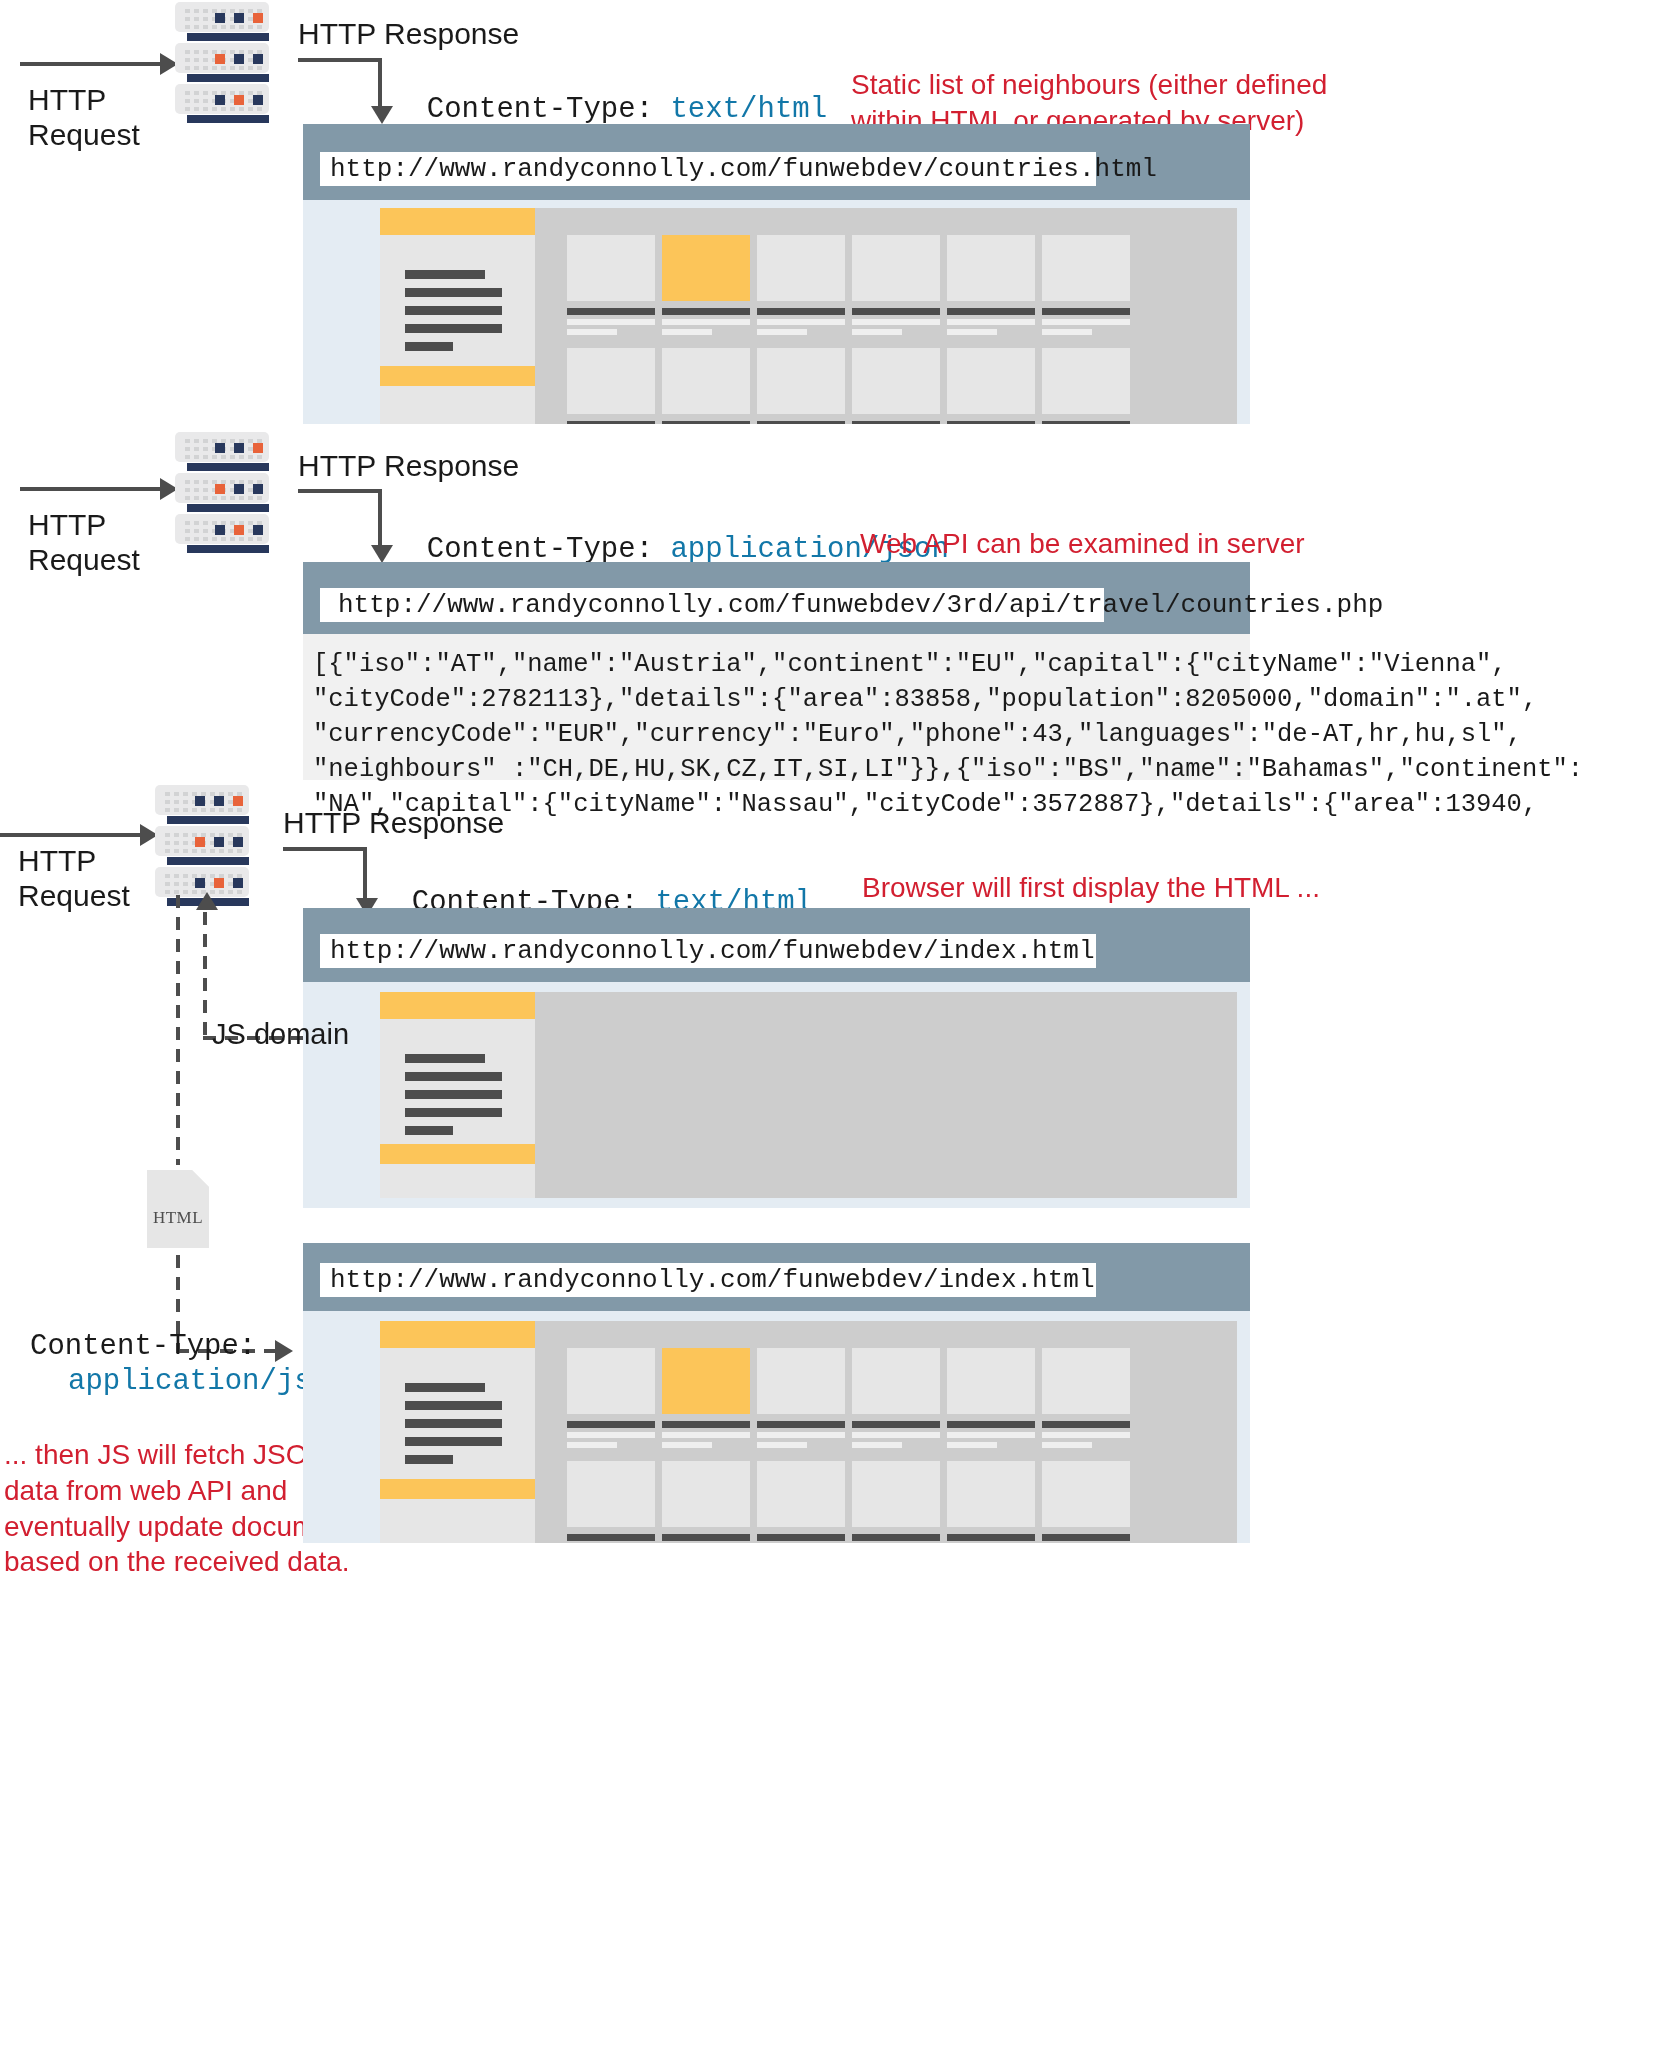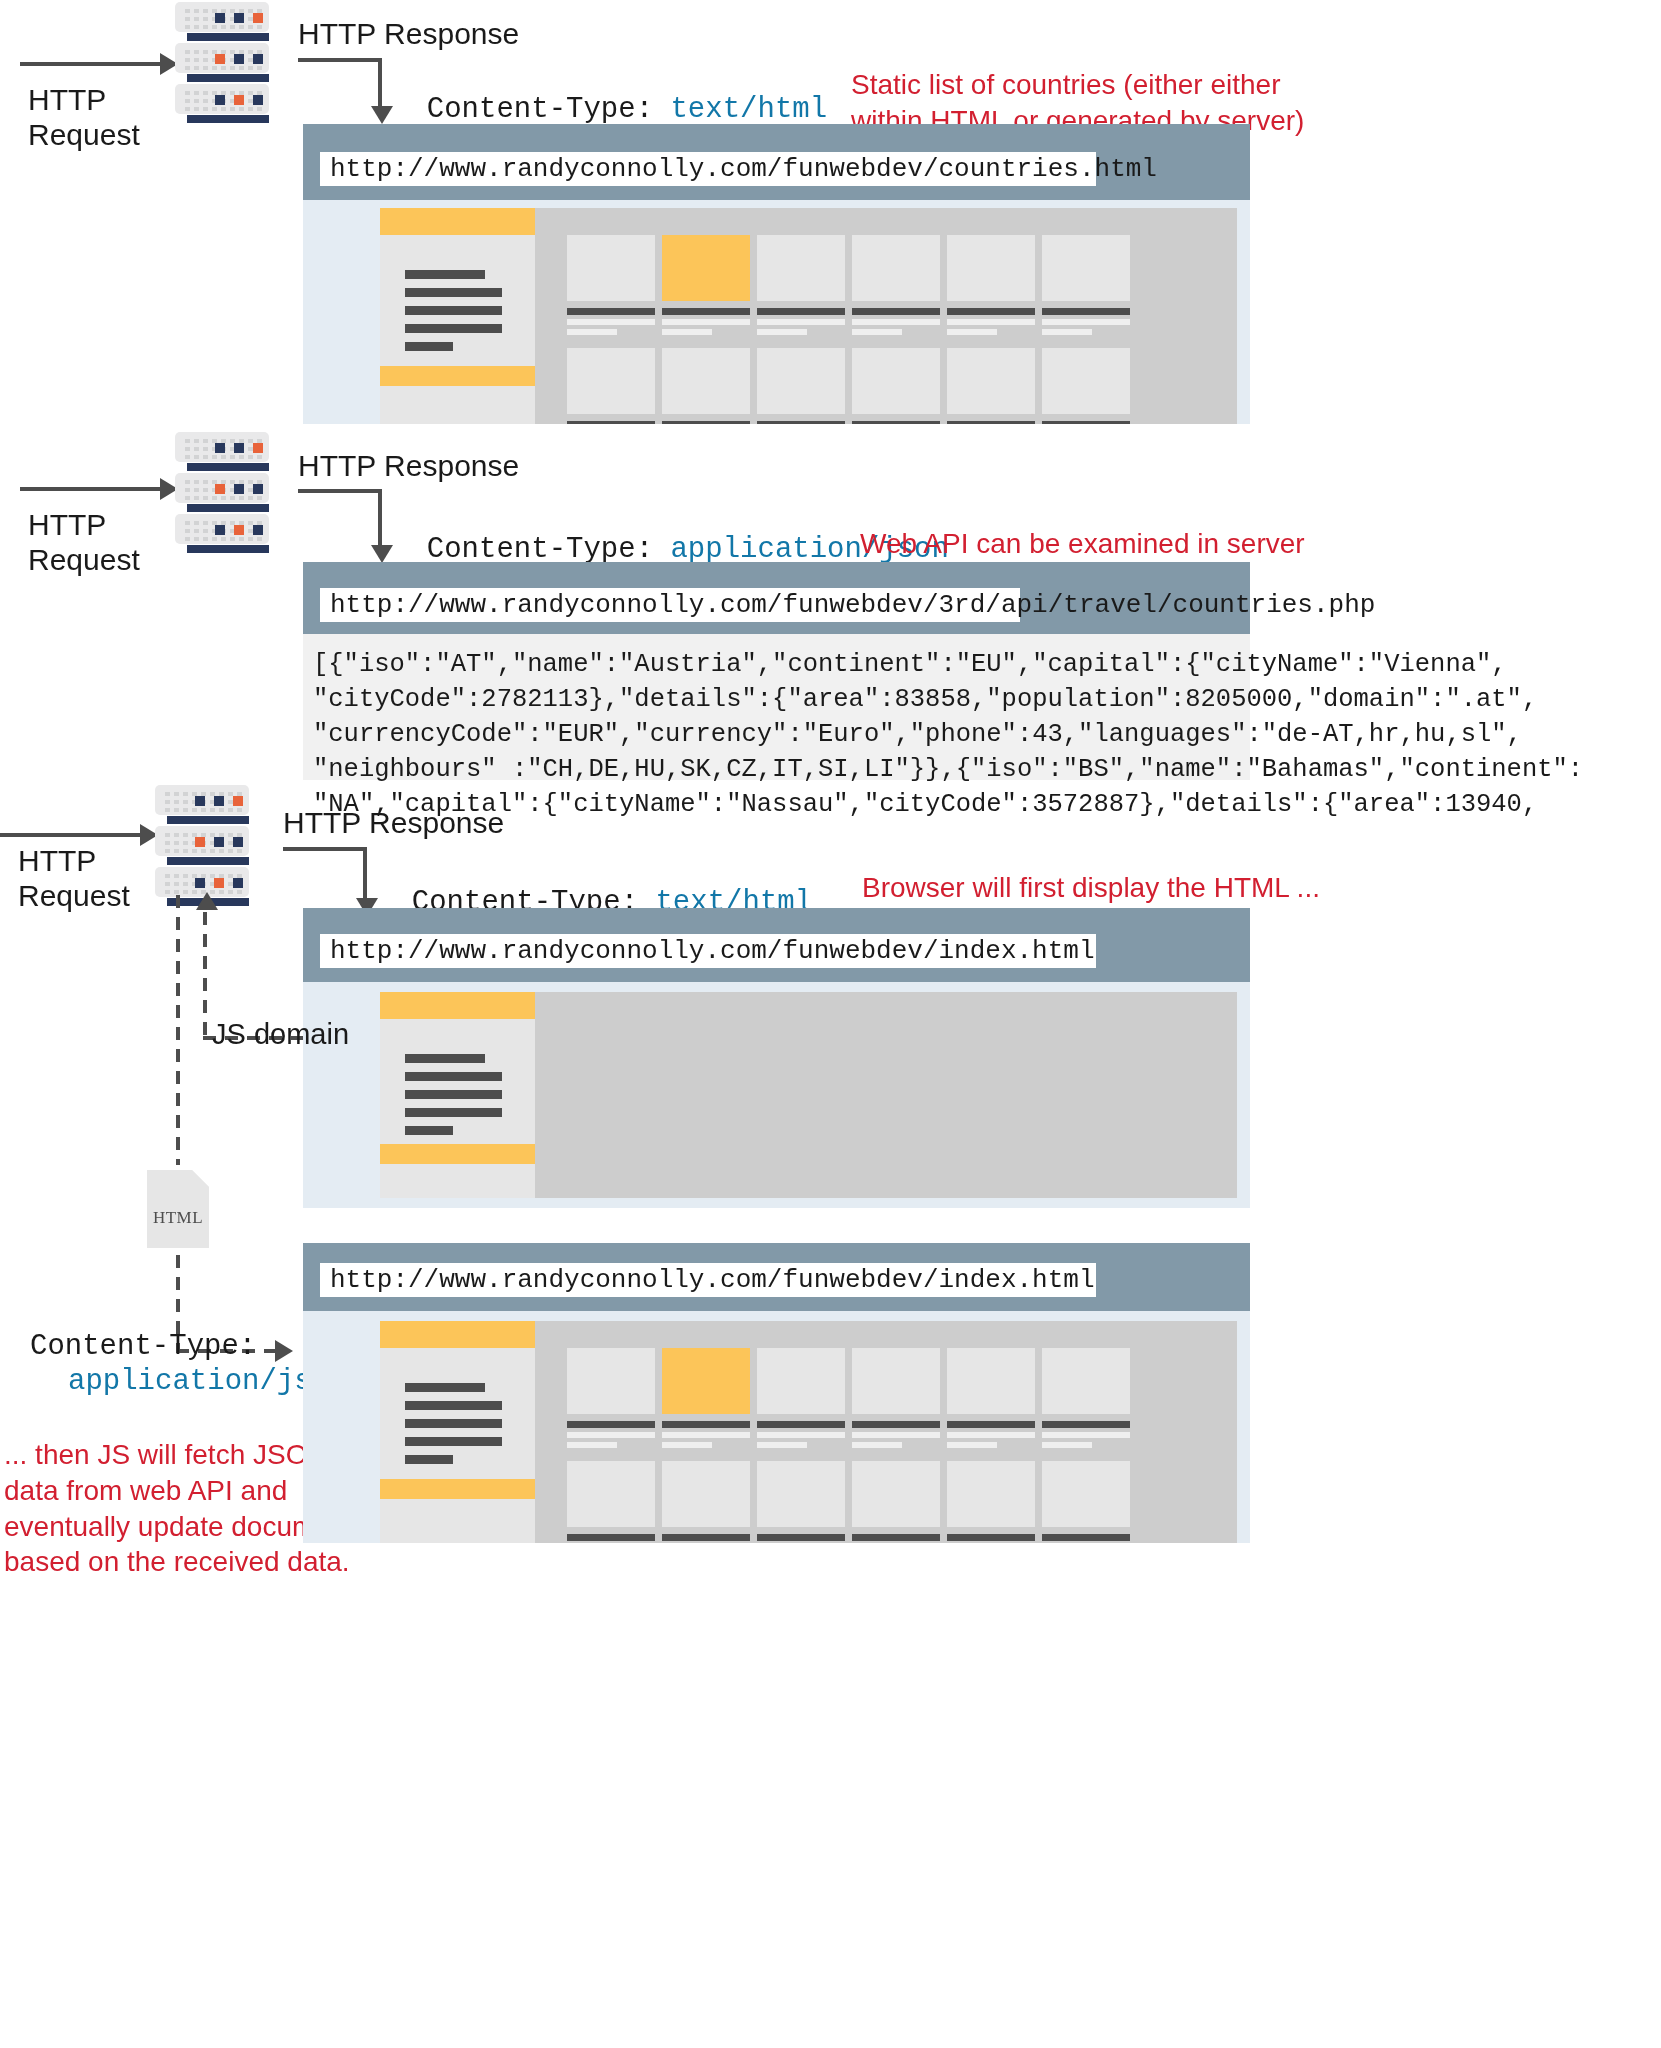--- a/index.html
+++ b/index.html
@@ -178,21 +178,21 @@
 
 <div class="label-sans abs" style="left:298px;top:16px;">HTTP Response</div>
 <div class="line-h" style="left:298px;top:58px;width:84px;"></div>
 <div class="line-v" style="left:378px;top:58px;height:52px;"></div>
 <div class="arrow-d" style="left:371px;top:106px;"></div>
 
 <div class="label-mono abs" style="left:392px;top:60px;">
   <span>Content-Type:</span><span> </span><span class="mono-blue">text/html</span>
 </div>
 
-<div class="annot abs" style="left:851px;top:67px;">Static list of countries (either either
+<div class="annot abs" style="left:851px;top:67px;">Static list of neighbours (either defined
 within HTML or generated by server)</div>
 
 <div class="browser" style="left:303px;top:124px;width:947px;height:300px;">
   <div class="chrome-url" style="left:17px;top:28px;width:776px;height:34px;">
     <span class="url-text" style="padding-left:10px;">http://www.randyconnolly.com/funwebdev/countries.html</span>
   </div>
   <div class="viewport" style="left:0;top:76px;width:947px;height:224px;">
     <div class="page-main" style="left:77px;top:8px;width:857px;height:216px;">
 
       <div class="card" style="left:187px;top:27px;width:88px;height:100px;">
@@ -396,21 +396,21 @@
 <div class="line-v" style="left:378px;top:489px;height:59px;"></div>
 <div class="arrow-d" style="left:371px;top:545px;"></div>
 
 <div class="label-mono abs" style="left:392px;top:500px;">
   <span>Content-Type:</span><span> </span><span class="mono-blue">application/json</span>
 </div>
 
 <div class="annot abs" style="left:860px;top:526px;">Web API can be examined in server</div>
 
 <div class="browser" style="left:303px;top:562px;width:947px;height:72px;">
-  <div class="chrome-url" style="left:17px;top:26px;width:700px;height:34px;">
+  <div class="chrome-url" style="left:17px;top:26px;width:776px;height:34px;padding-left:8px;">
     <span class="url-text" style="padding-left:10px;">http://www.randyconnolly.com/funwebdev/3rd/api/travel/countries.php</span>
   </div>
 </div>
 
 <div class="json-body-box" style="left:303px;top:634px;width:947px;height:146px;">
   <div class="json-text abs" style="left:10px;top:14px;">[{"iso":"AT","name":"Austria","continent":"EU","capital":{"cityName":"Vienna",
 "cityCode":2782113},"details":{"area":83858,"population":8205000,"domain":".at",
 "currencyCode":"EUR","currency":"Euro","phone":43,"languages":"de-AT,hr,hu,sl",
 "neighbours" :"CH,DE,HU,SK,CZ,IT,SI,LI"}},{"iso":"BS","name":"Bahamas","continent":
 "NA","capital":{"cityName":"Nassau","cityCode":3572887},"details":{"area":13940,</div>

